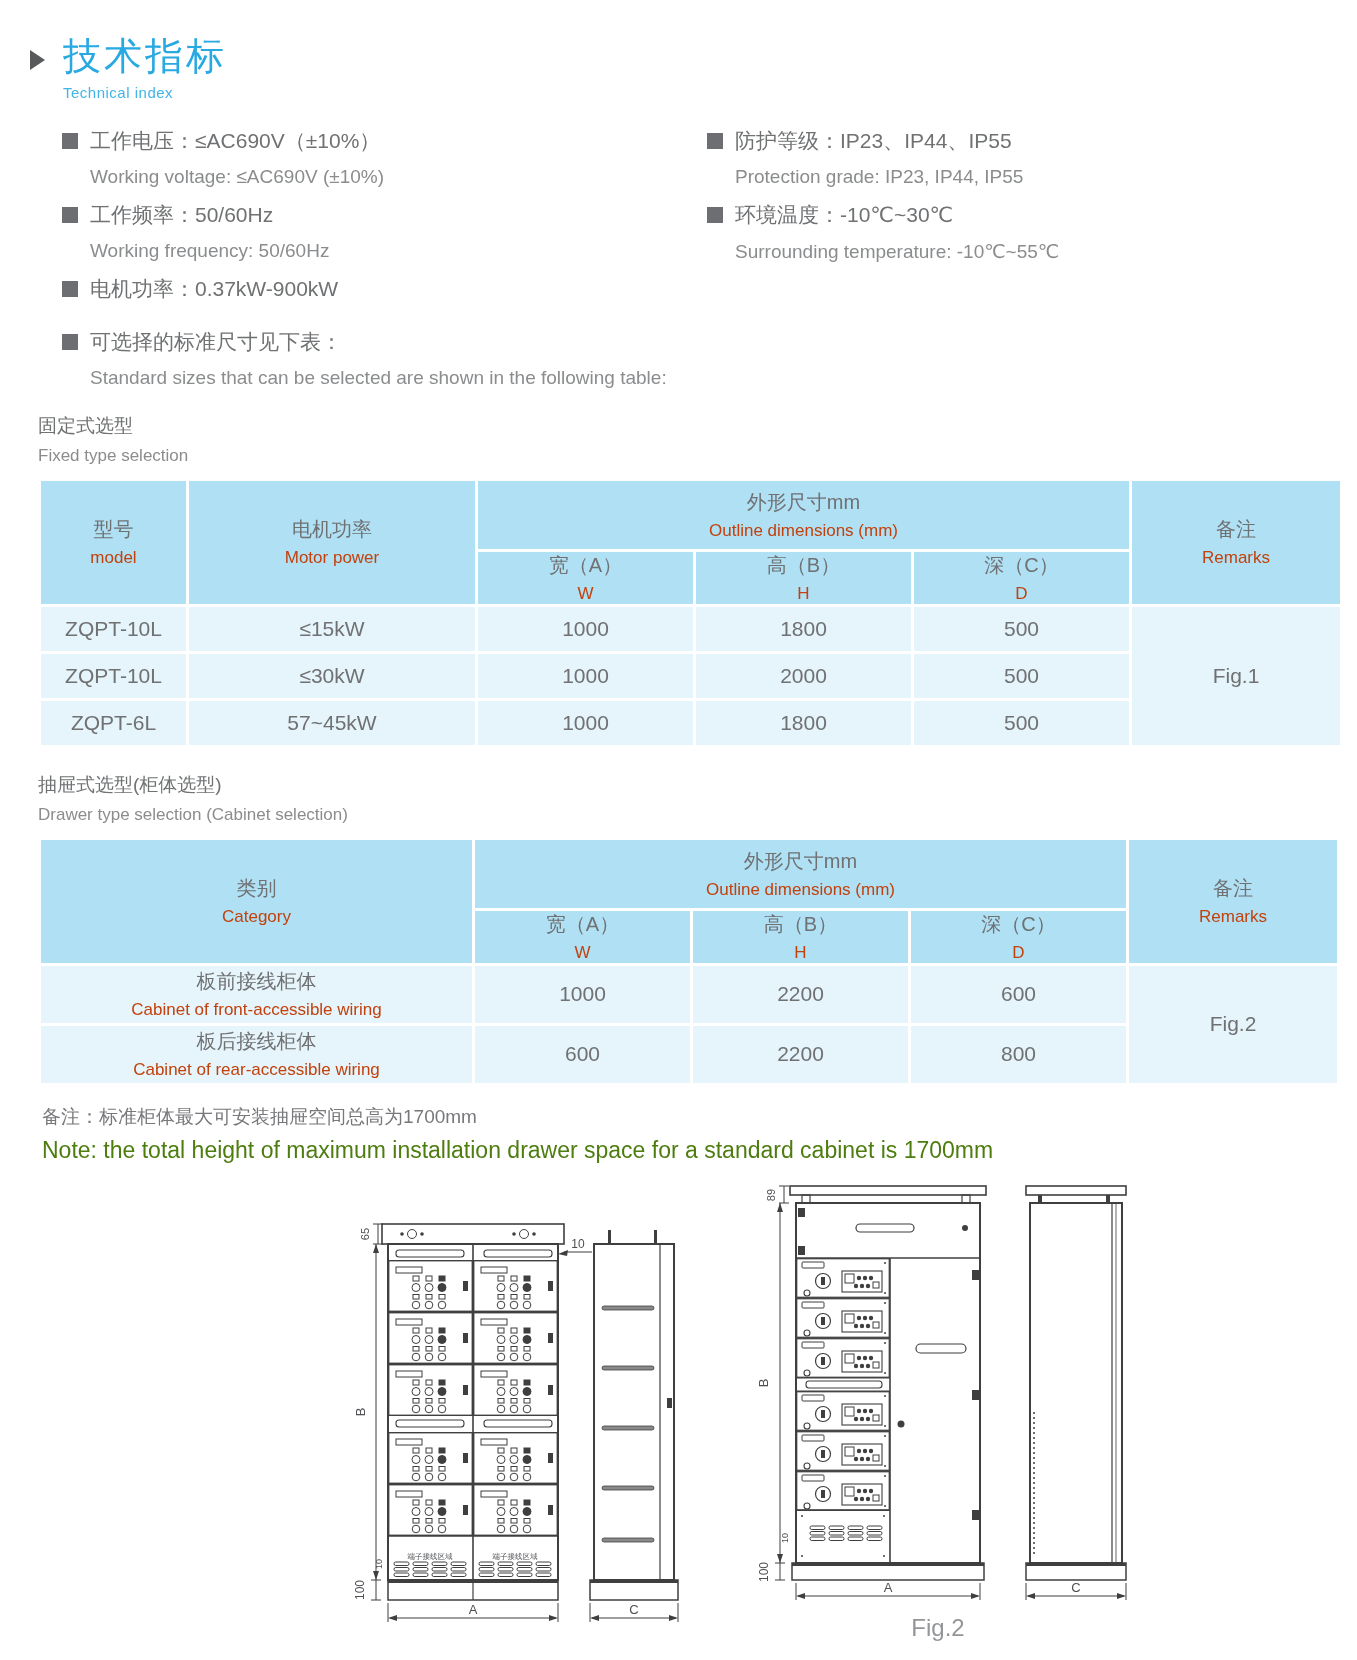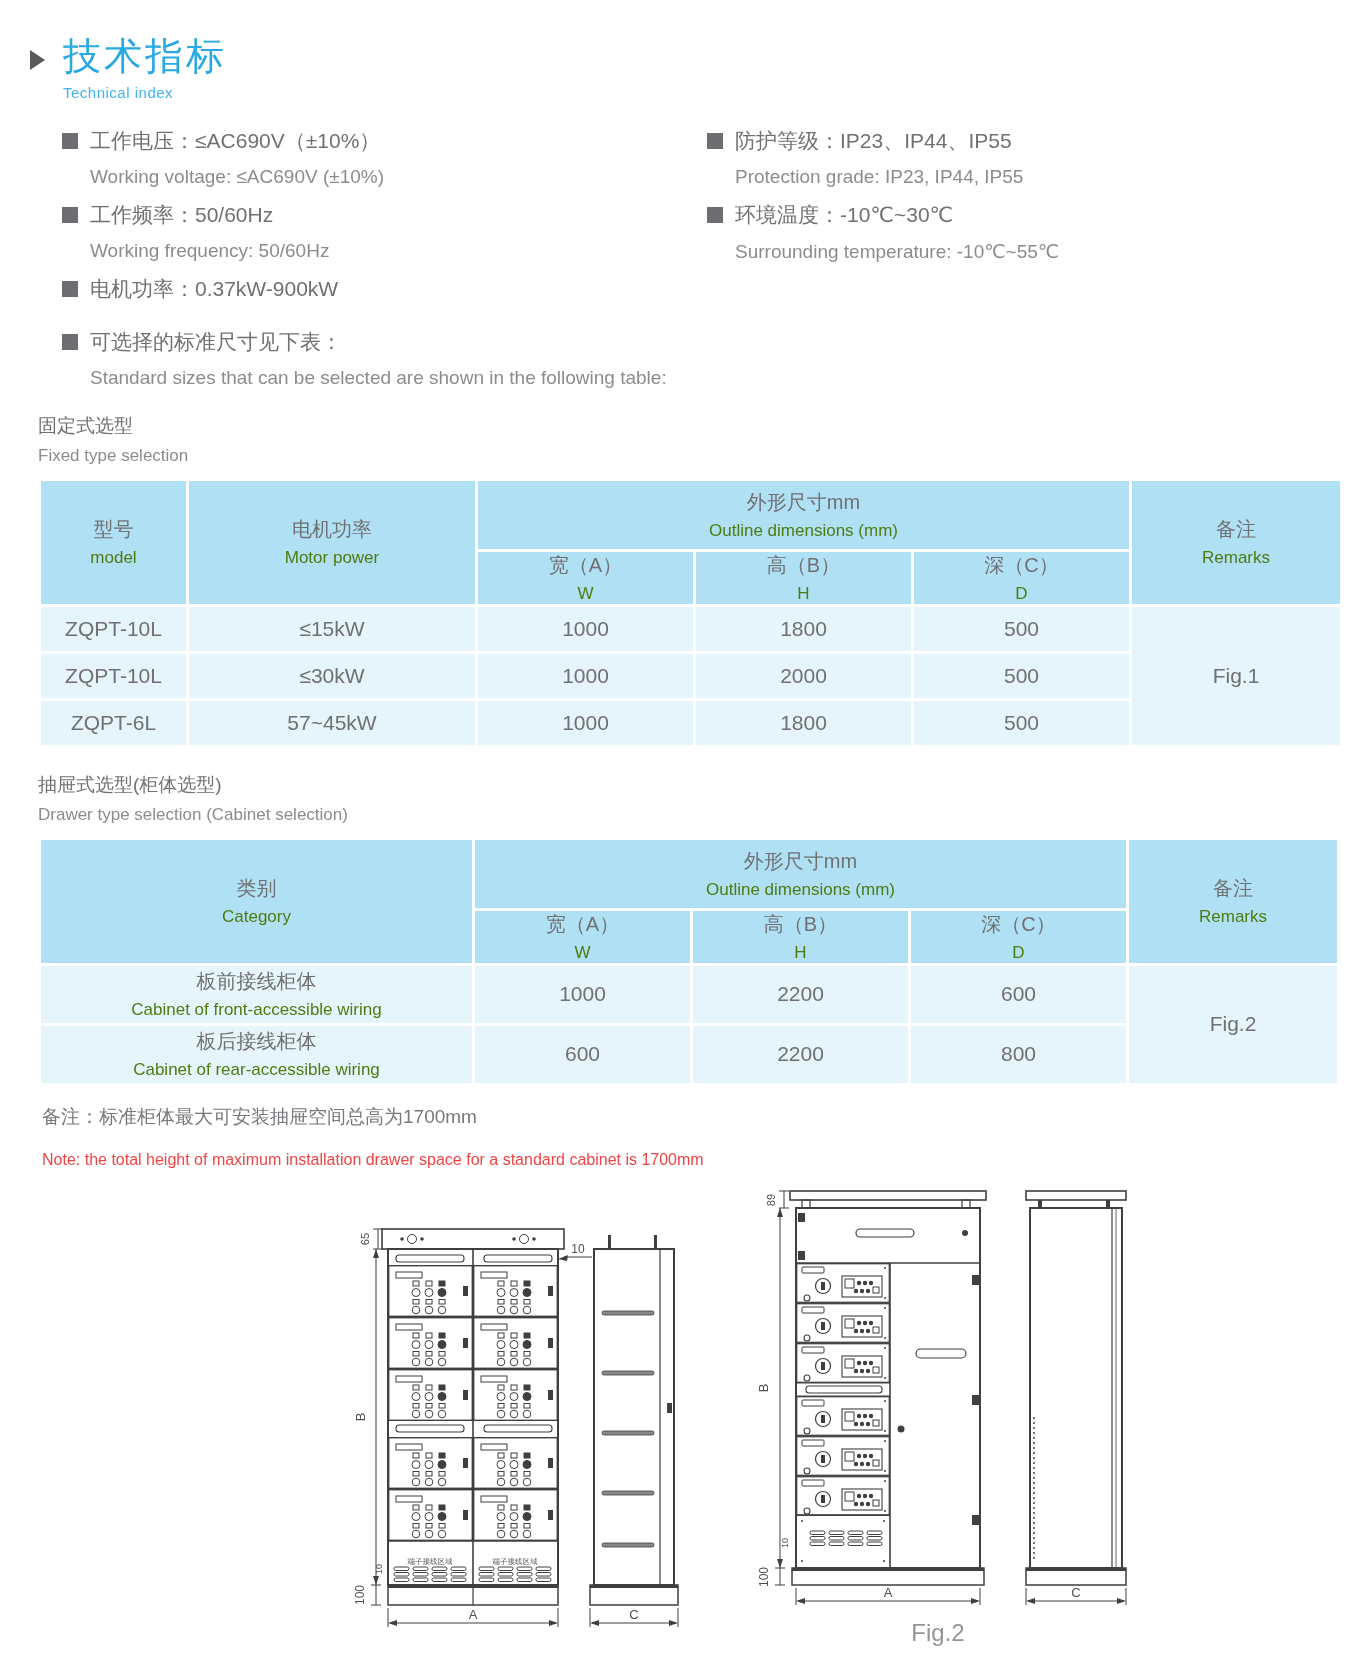--- a/index.html
+++ b/index.html
@@ -36,33 +36,33 @@
   .sec { margin-top:24px; }
   .sec-zh { font-size:19px; color:#6F7173; }
   .sec-en { font-size:17px; color:#8A8C8E; margin-top:7px; }
 
   
   table { border-collapse:separate; border-spacing:3px; table-layout:fixed; width:1287px; margin-top:12px; }
   th, td { padding:0; text-align:center; vertical-align:middle; font-weight:normal; }
   th { background:#B0E0F4; }
   td { background:#E6F4FB; }
   .zh { display:block; font-size:20px; color:#6F7173; }
-  .en { display:block; font-size:17px; color:#4d7c0f; margin-top:5px; }
+  .en { display:block; font-size:17px; color:#c2410c; margin-top:5px; }
   .band1 th { height:68px; }
   .band2 th { height:48px; }
   .t1 td { height:44px; font-size:21px; }
   .t2 td { height:57px; font-size:21px; }
   .cat .zh { font-size:20px; }
   .num { font-size:21px; color:#6F7173; }
   .figcell { font-size:20px; color:#6F7173; }
 
   
   .note { margin-top:18px; margin-left:4px; }
   .note-zh { font-size:19px; color:#77787B; }
-  .note-en { font-size:16px; color:#ef4444; margin-top:21px; }
+  .note-en { font-size:23px; color:#4d7c0f; margin-top:7px; }
 
   
   .figures { position:relative; height:505px; margin-top:4px; }
   .fig { position:absolute; }
   .fig--one { left:300px; top:22px; width:350px; }
   .fig--two { left:700px; top:-6px; width:400px; }
   .fig svg { display:block; }
   .caption { position:absolute; left:0; right:0; text-align:center; font-size:24px; color:#939598; }
   .fig--two .caption { top:452px; }
   svg text { font-family:"Liberation Sans","DejaVu Sans",sans-serif; fill:#4D4F53; }

